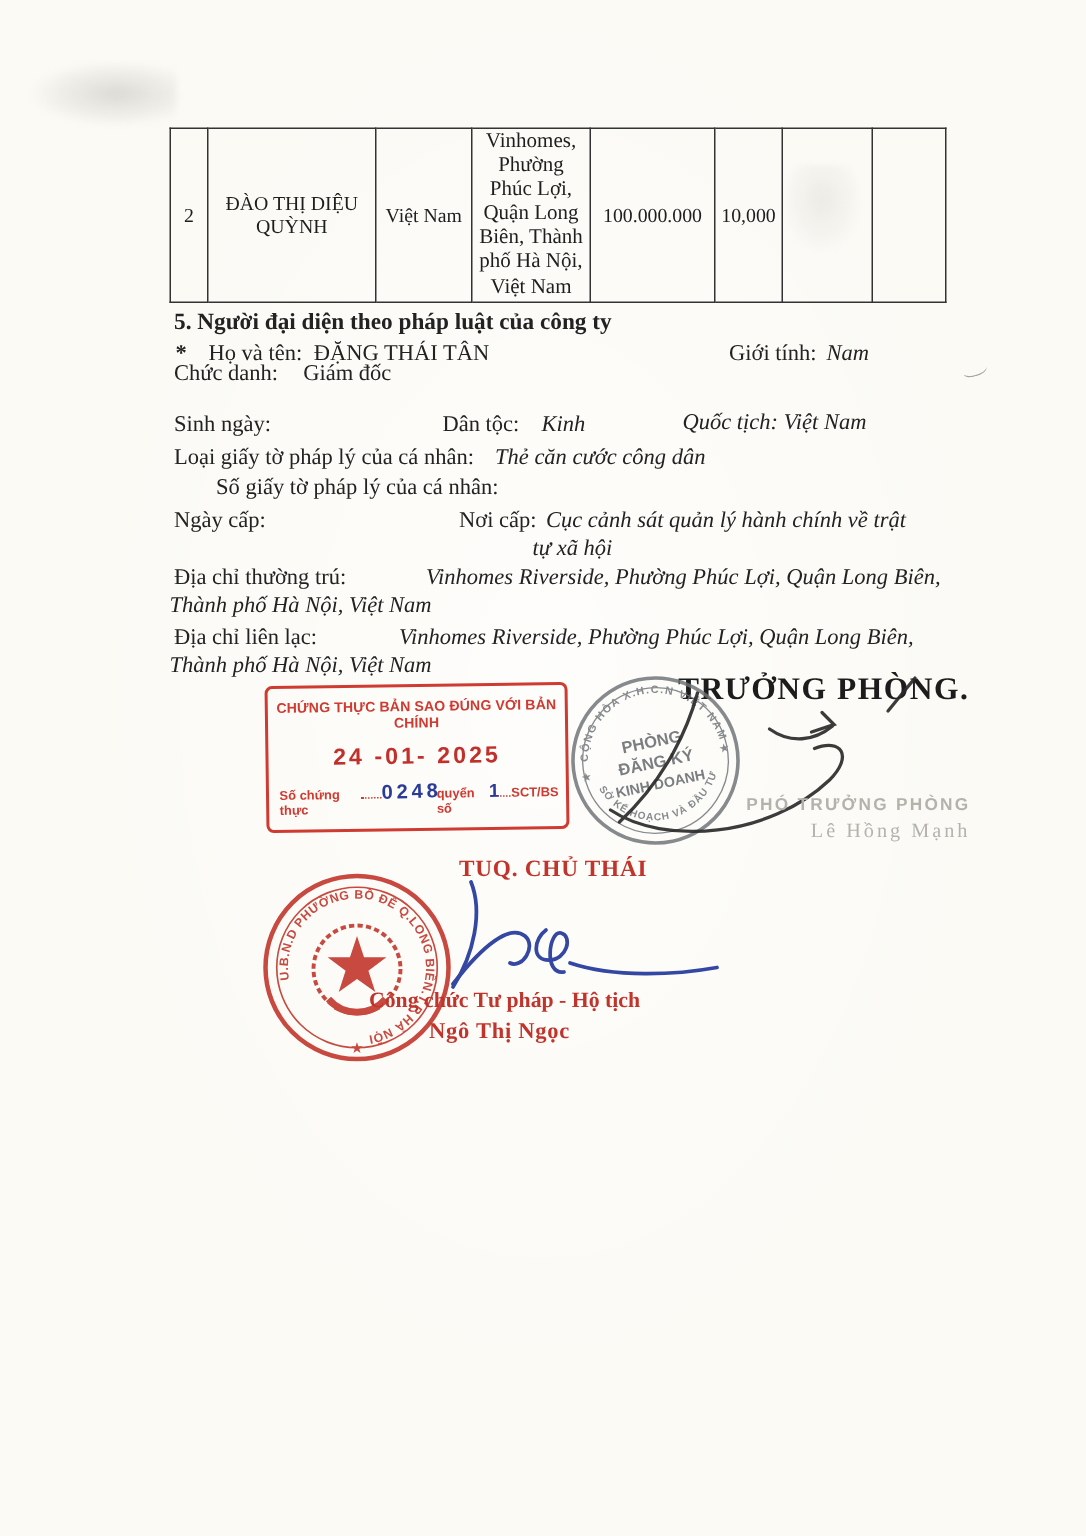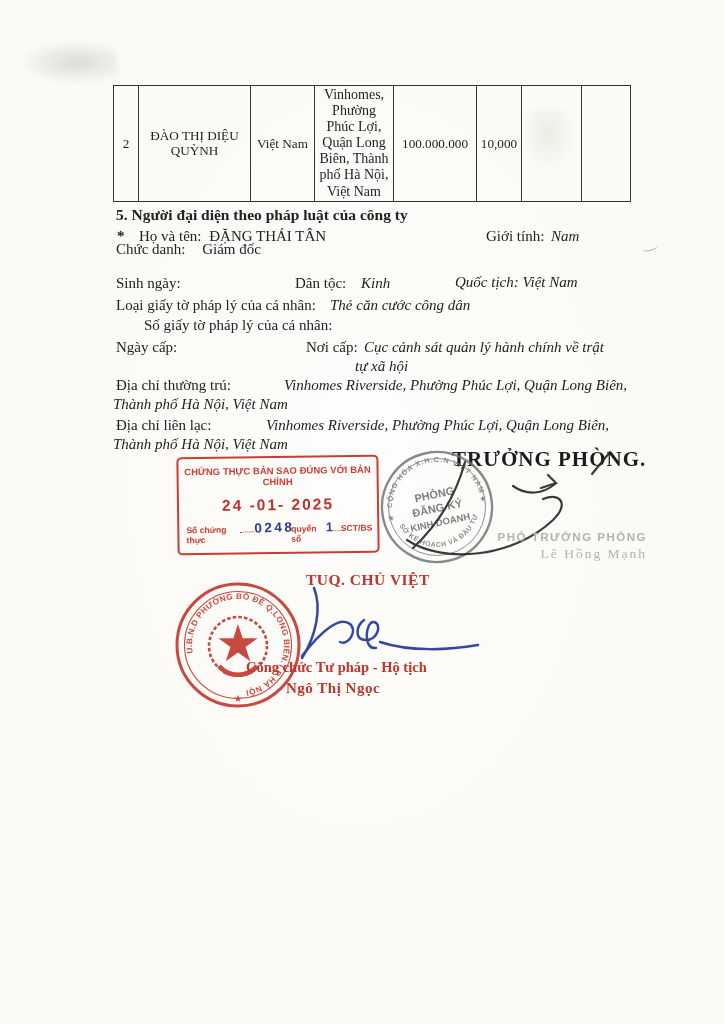--- a/index.html
+++ b/index.html
@@ -211,21 +211,21 @@
       <path d="M 128 44 C 142 54, 158 52, 170 42"></path>
       <path d="M 156 46 L 171 41 L 163 33"></path>
     </g>
   </svg>
 
   <div class="faint-deputy">
     <div class="l1">PHÓ TRƯỞNG PHÒNG</div>
     <div class="l2">Lê Hồng Mạnh</div>
   </div>
 
-  <div class="tuq-title">TUQ. CHỦ VIỆT</div>
+  <div class="tuq-title">TUQ. CHỦ THÁI</div>
 
   <svg style="left:173px; top:580px;" width="130" height="130" viewBox="0 0 130 130">
     <g opacity=".92">
       <circle cx="65" cy="65" r="61" fill="none" stroke="#c43a30" stroke-width="3"></circle>
       <circle cx="65" cy="65" r="53.5" fill="none" stroke="#c43a30" stroke-width="1.1"></circle>
       <defs>
         <path id="wardRing" d="M 19 65 A 46 46 0 1 1 111 65 A 46 46 0 1 1 19 65"></path>
       </defs>
       <g transform="rotate(-14 65 65)">
         <text font-family="Liberation Sans, sans-serif" font-size="8.2" font-weight="bold" fill="#c43a30" letter-spacing=".4">

